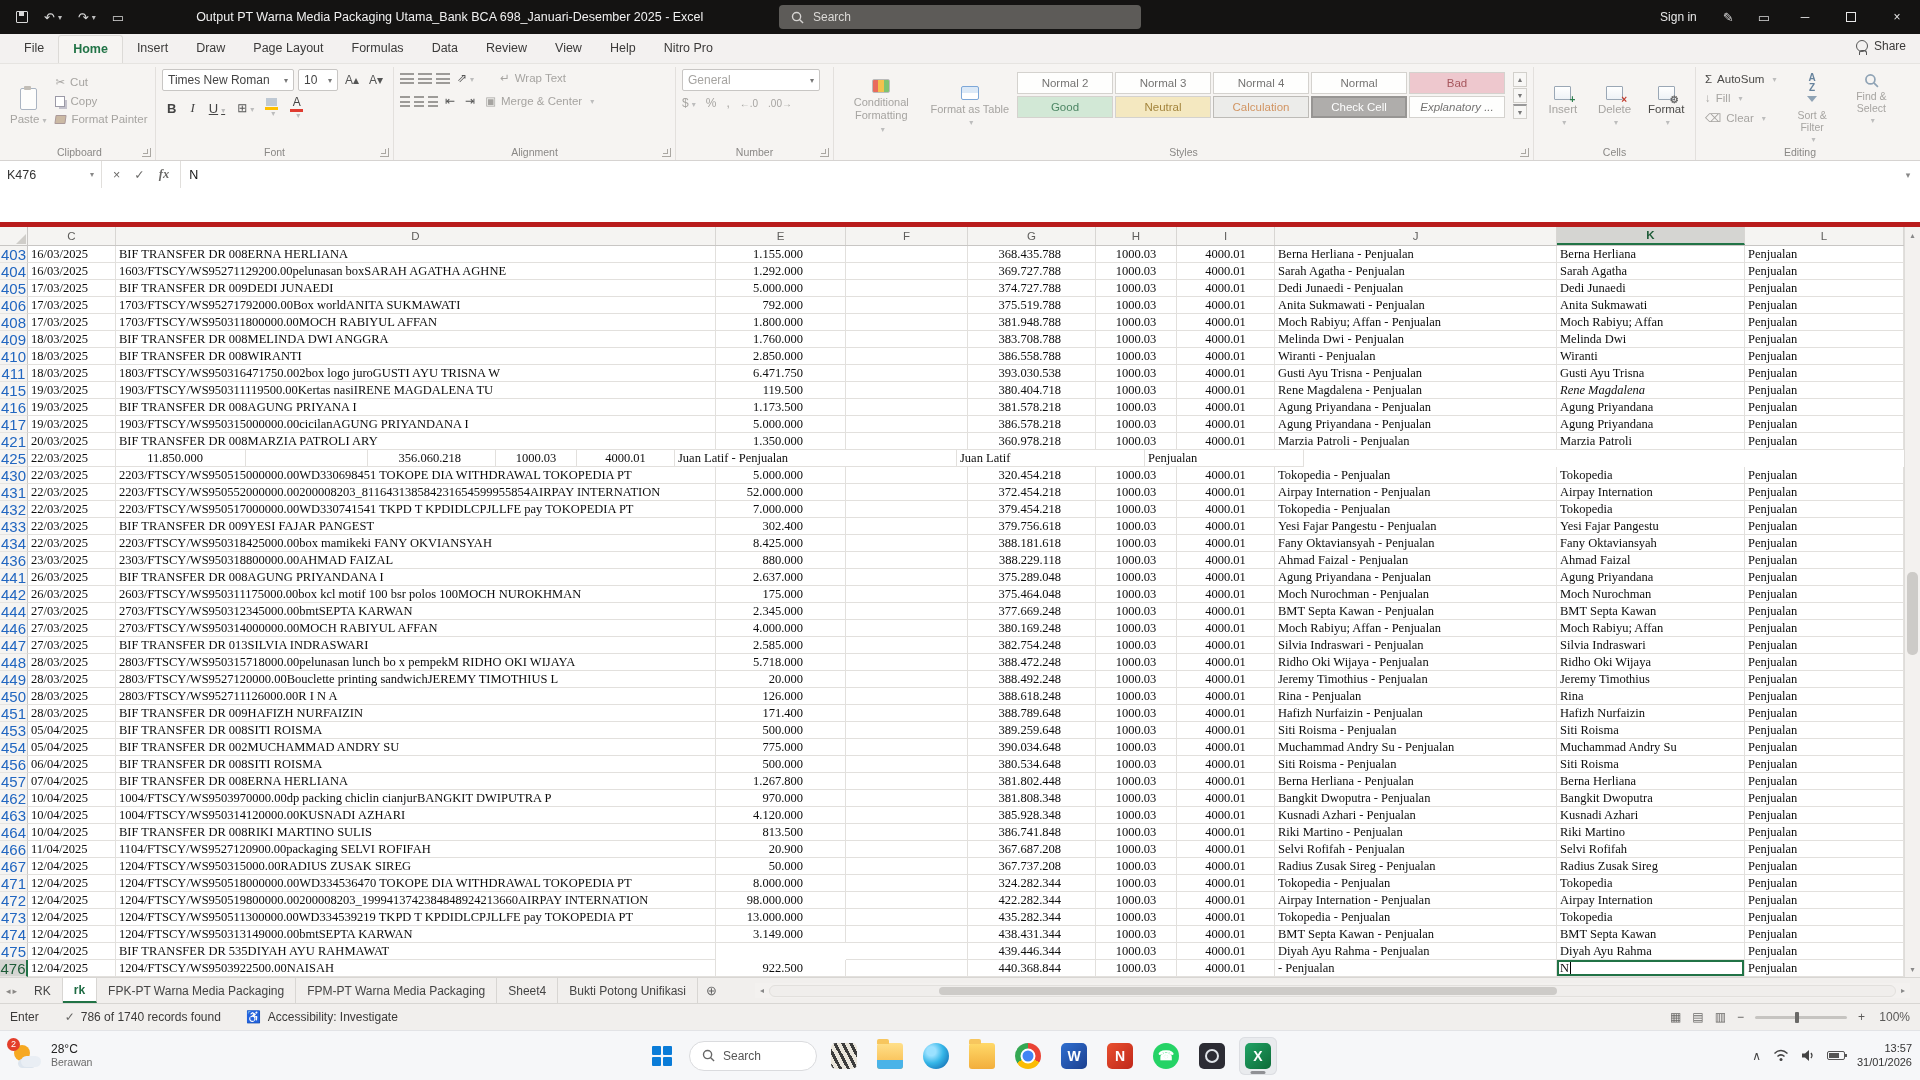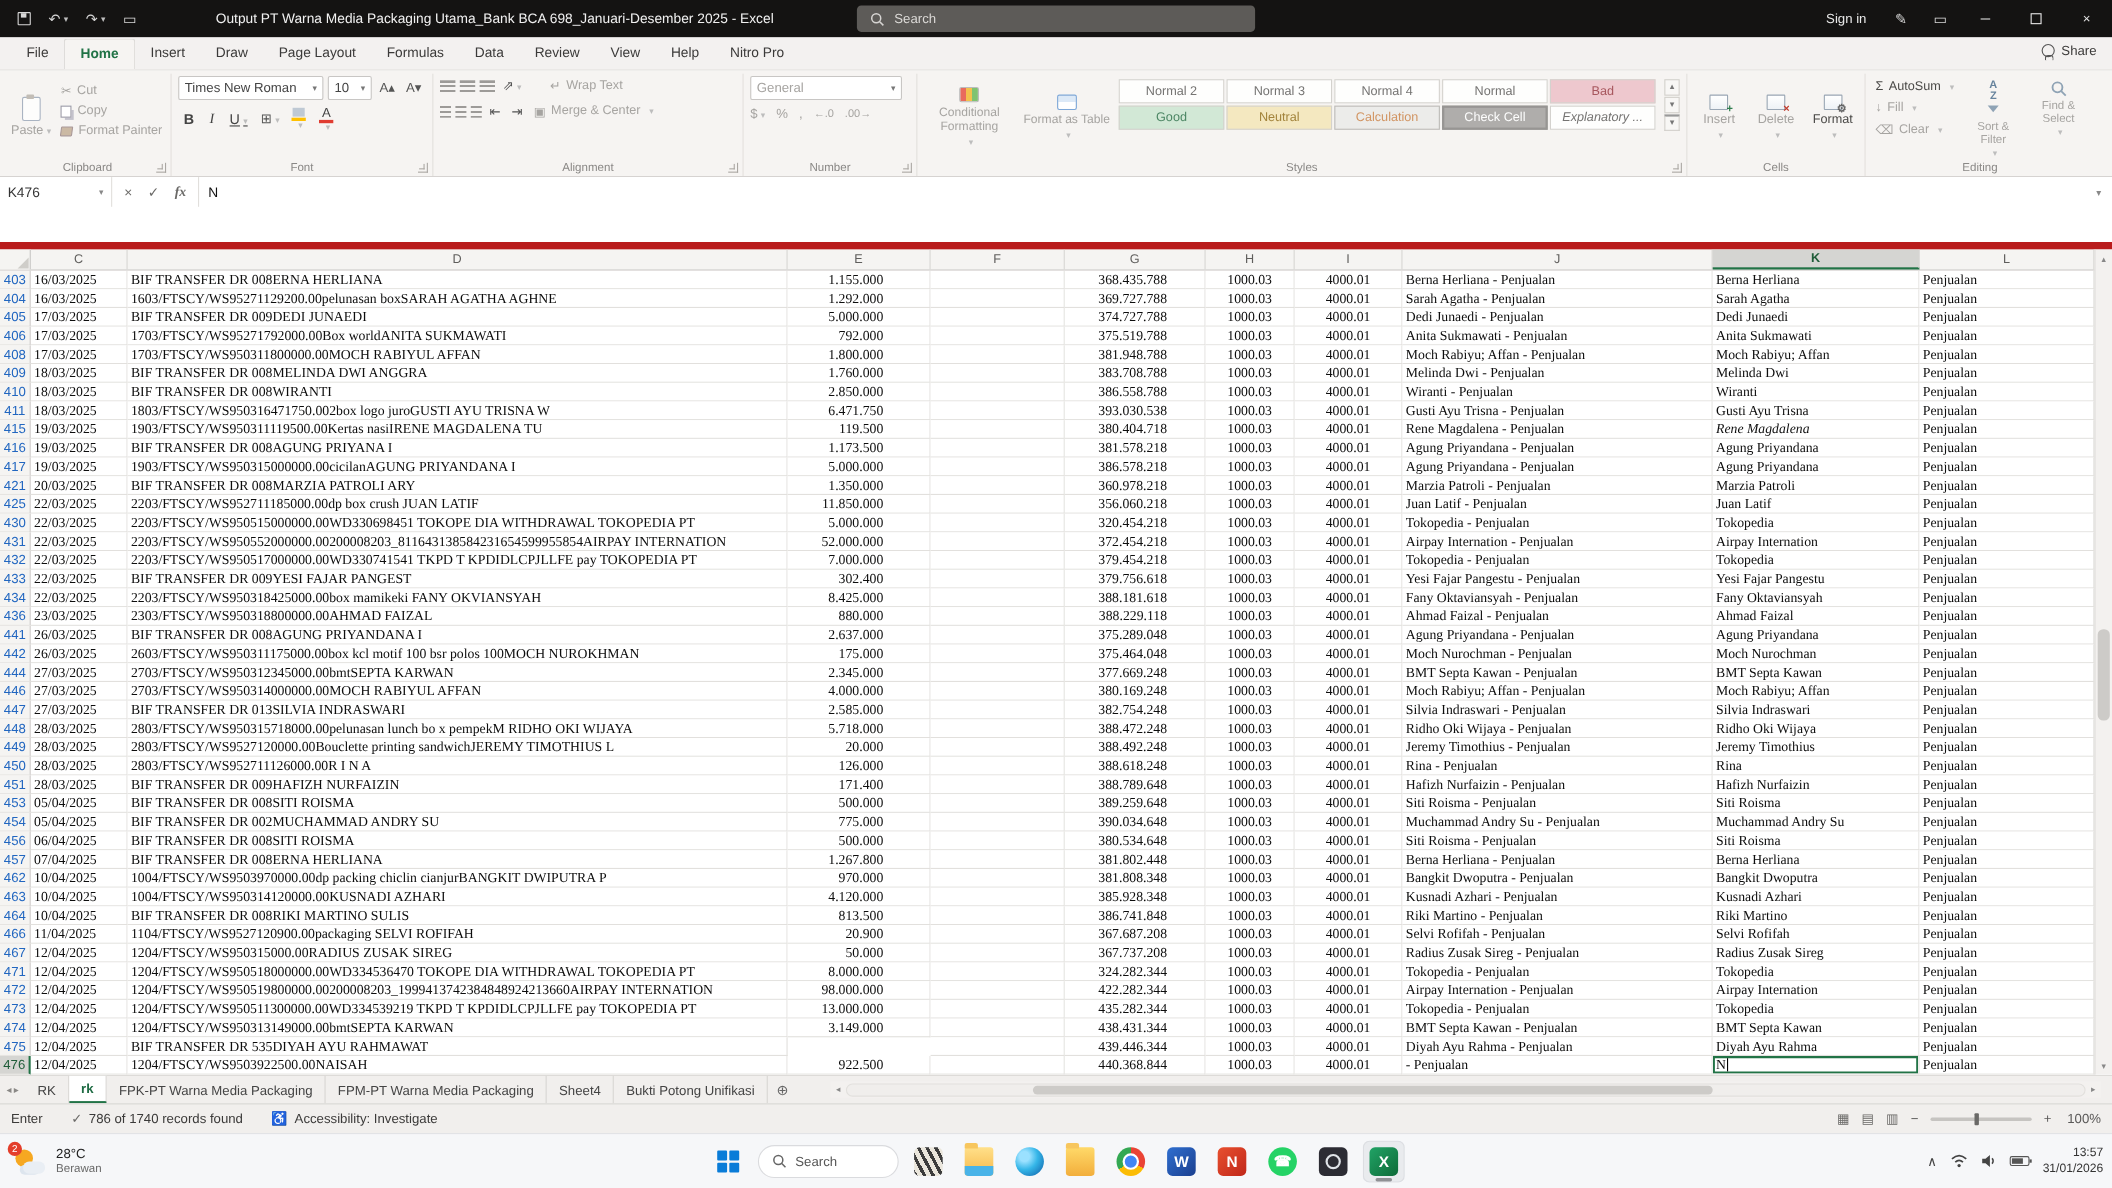--- a/index.html
+++ b/index.html
@@ -84,39 +84,39 @@
   .cellic{width:17px;height:14px;border:1px solid #9aa7b5;background:linear-gradient(#fff,#eef2f6);position:relative;border-radius:1px}
   .cellic span{position:absolute;right:-5px;bottom:-6px;font-size:10px;font-weight:bold}
 
   
   .edleft{display:flex;flex-direction:column;gap:3px;justify-content:flex-start;padding-top:2px}
   .edbig{width:56px;display:flex;flex-direction:column;align-items:center;justify-content:flex-start;gap:2px;font-size:10.5px;text-align:center;line-height:1.15;padding-top:4px}
   .azic{font-size:10px;font-weight:bold;color:#67839d;letter-spacing:0;line-height:1}
   .funnel{width:0;height:0;border:5px solid transparent;border-top:6px solid #8fa3b5;margin-top:1px}
 
   
-  .formulabar{height:66px;background:#fff;border-bottom:7px solid #b91c1c;display:flex;align-items:flex-start;flex:0 0 auto}
+  .formulabar{height:66px;background:#fff;border-bottom:5px solid #b91c1c;display:flex;align-items:flex-start;flex:0 0 auto}
   .namebox{width:102px;height:27px;border-right:1px solid #e1dfdc;display:flex;align-items:center;justify-content:space-between;padding:0 7px;font-size:12.5px;color:#333}
   .namebox:after{content:"▾";font-size:8px;color:#888}
   .fbtns{display:flex;align-items:center;height:27px;border-right:1px solid #e1dfdc;padding:0 4px}
   .fbtns span{padding:0 7px;font-size:12.5px;color:#6a6967}
   .fx{font-family:"Liberation Serif",serif;font-style:italic;font-weight:bold;color:#8a8886}
   .fcontent{flex:1;height:27px;display:flex;align-items:center;padding:0 8px;font-size:12.5px;color:#111}
   .fexpand{width:24px;height:27px;display:flex;align-items:center;justify-content:center;color:#888;font-size:9px}
 
   
   .gridwrap{position:relative;height:750px;flex:0 0 auto;background:#fff}
   .colhdrs{display:flex;height:19px;background:#f5f4f2;border-bottom:1px solid #c8c6c4}
   .corner{width:28px;flex:0 0 28px;border-right:1px solid #c8c6c4;position:relative;background:#f5f4f2}
   .corner:after{content:"";position:absolute;right:1px;bottom:1px;border-left:10px solid transparent;border-bottom:10px solid #cfcdc9}
   .ch{border-right:1px solid #d8d6d3;font-size:11.5px;color:#5f5e5c;display:flex;align-items:center;justify-content:center;flex:0 0 auto}
   .ch.sel{background:#d5d5d2;border-bottom:2px solid #217346;color:#1e5c38;font-weight:bold}
   .grows{height:731px;overflow:hidden}
   .grow{display:flex;height:17px}
-  .rn{width:28px;flex:0 0 28px;background:#f5f4f2;border-right:1px solid #c8c6c4;border-bottom:1px solid #e6e4e1;font-size:12px;color:#2166c0;display:flex;align-items:center;justify-content:center}
+  .rn{width:28px;flex:0 0 28px;background:#f5f4f2;border-right:1px solid #c8c6c4;border-bottom:1px solid #e6e4e1;font-size:15px;color:#2166c0;display:flex;align-items:center;justify-content:center}
   .rn.sel{background:#d5d5d2;border-right:2px solid #217346;color:#1e5c38;font-weight:normal}
   .cell{border-right:1px solid #e2e0dd;border-bottom:1px solid #e2e0dd;font-family:"Liberation Serif",serif;font-size:12.5px;color:#0d0d0d;white-space:nowrap;overflow:hidden;padding:0 3px;display:flex;align-items:center;flex:0 0 auto;background:#fff}
   .a-r{justify-content:flex-end}
   .a-c{justify-content:center}
   .pad-amt{padding-right:42px}
   .pad-bal{padding-right:34px}
   .editcell{box-shadow:inset 0 0 0 2px #217346;z-index:2}
   .txtcaret{width:1px;height:12px;background:#000;margin-left:1px}
   .vscroll{position:absolute;top:0;right:0;width:16px;height:750px;background:#f3f1ef;border-left:1px solid #dedcd9;display:flex;flex-direction:column;align-items:center}
   .vscroll .arr{height:16px;width:100%;display:flex;align-items:center;justify-content:center;font-size:8px;color:#888}
@@ -616,21 +616,20 @@
           <div class="cell a-r pad-bal" style="width: 128px;">360.978.218</div>
           <div class="cell a-c" style="width: 81px;">1000.03</div>
           <div class="cell a-c" style="width: 98px;">4000.01</div>
           <div class="cell a-l" style="width: 282px;">Marzia Patroli - Penjualan</div>
           <div class="cell a-l" style="width: 188px;">Marzia Patroli</div>
           <div class="cell a-l" style="width: 159px;">Penjualan</div>
         </div>
         <div class="grow">
           <div class="rn">425</div>
           <div class="cell a-l" style="width: 88px;">22/03/2025</div>
-          <div class="cell a-l" style="width: 600px;">2203/FTSCY/WS952711185000.00dp box crush JUAN LATIF</div>
           <div class="cell a-r pad-amt" style="width: 130px;">11.850.000</div>
           <div class="cell a-l" style="width: 122px;"></div>
           <div class="cell a-r pad-bal" style="width: 128px;">356.060.218</div>
           <div class="cell a-c" style="width: 81px;">1000.03</div>
           <div class="cell a-c" style="width: 98px;">4000.01</div>
           <div class="cell a-l" style="width: 282px;">Juan Latif - Penjualan</div>
           <div class="cell a-l" style="width: 188px;">Juan Latif</div>
           <div class="cell a-l" style="width: 159px;">Penjualan</div>
         </div>
         <div class="grow">

